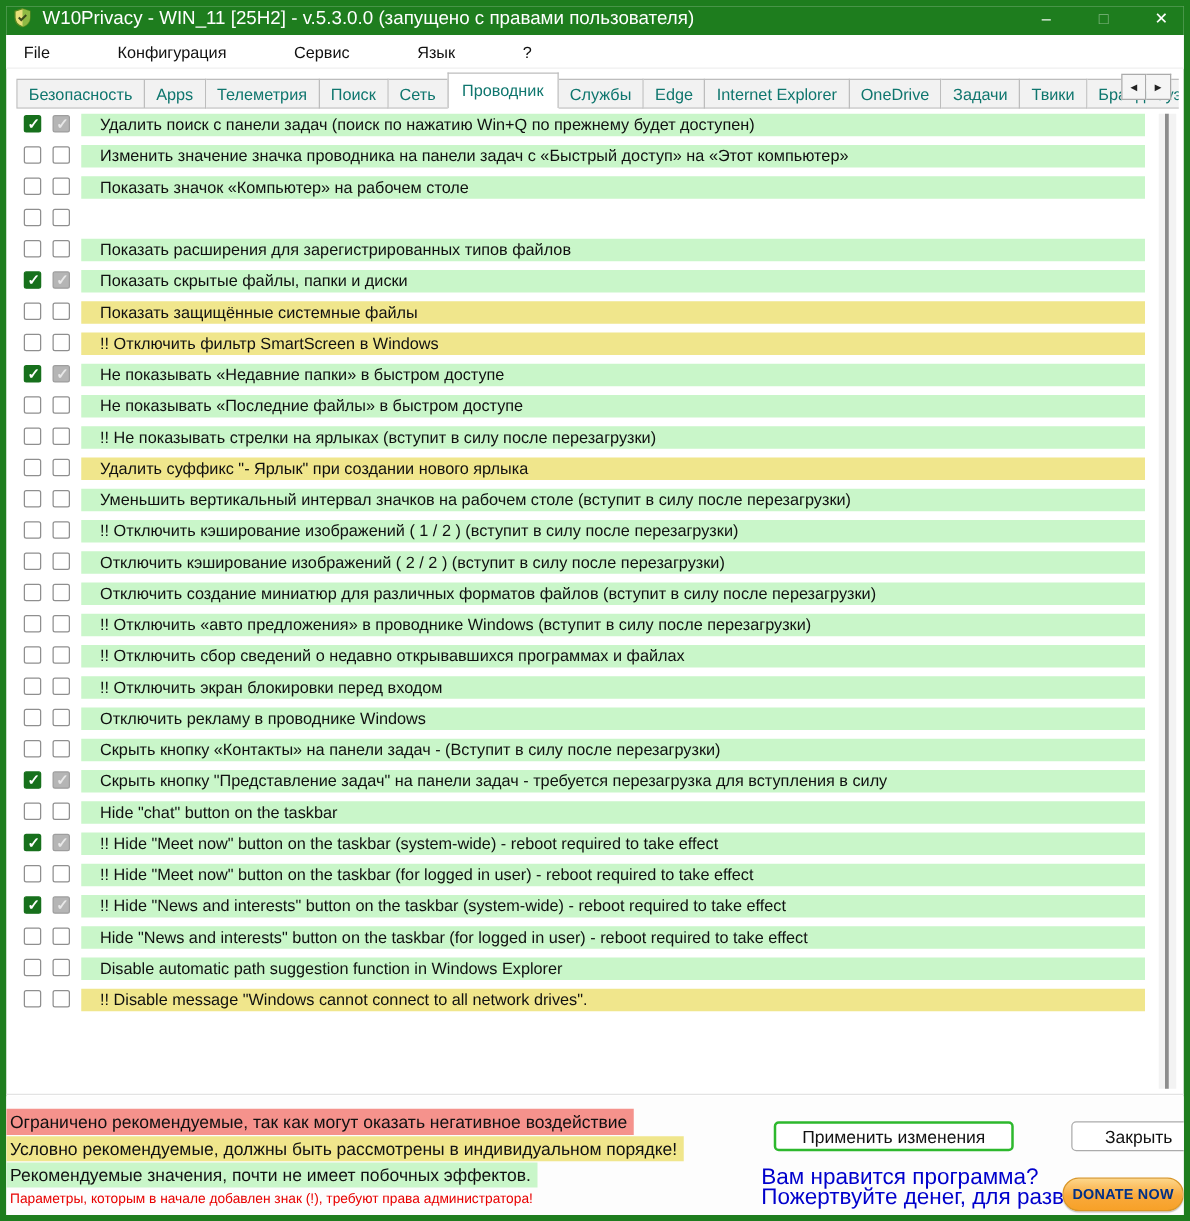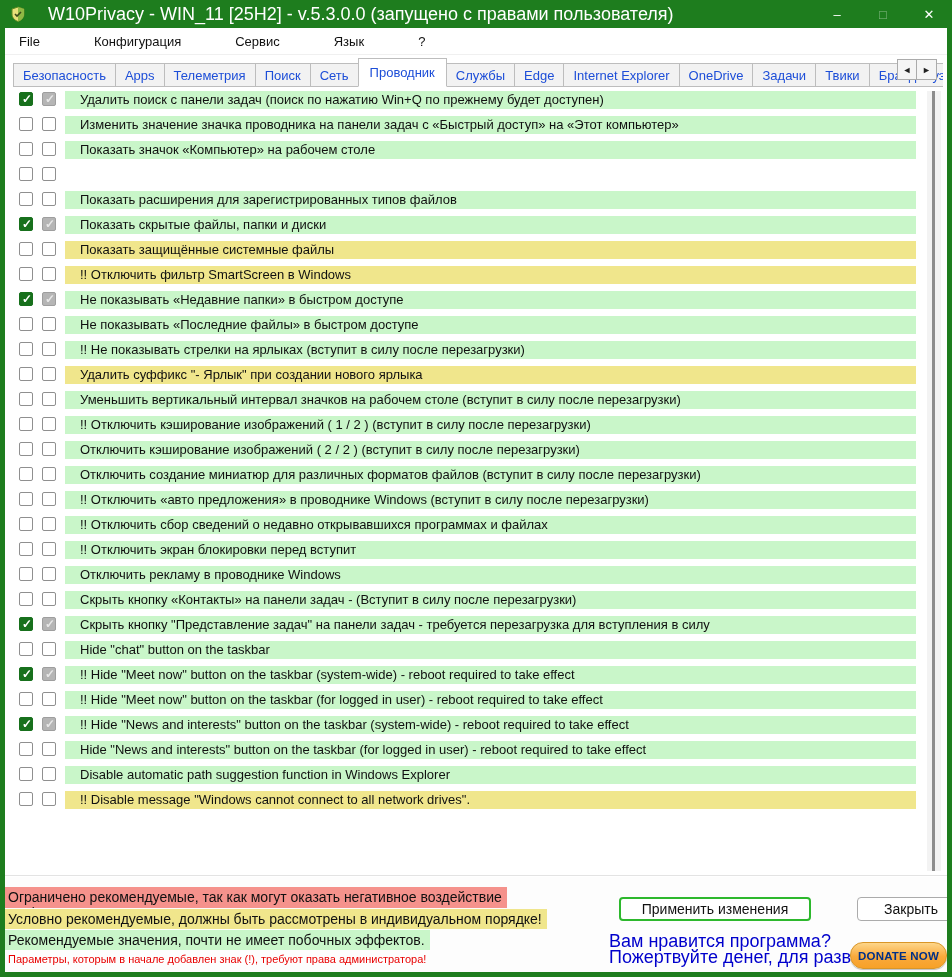--- a/index.html
+++ b/index.html
@@ -7,21 +7,21 @@
   .window {
     position:relative; width:952px; height:977px;
     background:#ffffff; border:5px solid #1e7d1e; overflow:hidden;
   }
   
   .titlebar {
     position:absolute; top:-5px; left:-5px; width:952px; height:28px;
     background:#1e7d1e; display:flex; align-items:center; color:#fff;
   }
   .titlebar .app-icon { width:16px; height:16px; margin-left:10px; flex:0 0 auto; }
-  .titlebar .title { margin-left:22px; font-size:18px; white-space:nowrap; }
+  .titlebar .title { margin-left:8px; font-size:15px; white-space:nowrap; }
   .win-controls { margin-left:auto; display:flex; height:100%; }
   .win-btn {
     width:46px; height:100%; display:flex; align-items:center; justify-content:center;
     color:#ffffff; font-size:13px; cursor:default;
   }
   .win-btn.maximize { color:rgba(255,255,255,0.45); }
   
   .menubar {
     position:absolute; top:23px; left:-5px; width:952px; height:27px;
     background:#ffffff; display:flex; align-items:center; padding-left:10px;
@@ -30,21 +30,21 @@
   }
   .menu-item { font-size:13px; color:#111; padding:3px 9px; cursor:default; }
   
   .tabstrip {
     position:absolute; top:52px; left:8px; width:930px; height:30px;
     display:flex; align-items:flex-end; overflow:hidden; white-space:nowrap;
   }
   .tab {
     display:inline-flex; align-items:center; height:24px; padding:0 9px;
     background:#f2f2f2; border:1px solid #bdbdbd; border-left-width:0;
-    font-size:13px; color:#1d4ed8; cursor:default; flex:0 0 auto;
+    font-size:13px; color:#0f766e; cursor:default; flex:0 0 auto;
   }
   .tab:first-child { border-left-width:1px; }
   .tab.active {
     background:#ffffff; height:29px; border-bottom-color:#ffffff;
     padding:0 11px; position:relative; z-index:2; border-left-width:1px; margin-left:-1px;
   }
   .tab-arrows {
     position:absolute; top:54px; right:10px; display:flex; z-index:3;
   }
   .tab-arrow {
@@ -252,21 +252,21 @@
         <span class="row-label bg-green">!! Отключить «авто предложения» в проводнике Windows (вступит в силу после перезагрузки)</span>
       </div>
       <div class="row">
         <span class="cb cb1"></span>
         <span class="cb cb2"></span>
         <span class="row-label bg-green">!! Отключить сбор сведений о недавно открывавшихся программах и файлах</span>
       </div>
       <div class="row">
         <span class="cb cb1"></span>
         <span class="cb cb2"></span>
-        <span class="row-label bg-green">!! Отключить экран блокировки перед вступит</span>
+        <span class="row-label bg-green">!! Отключить экран блокировки перед входом</span>
       </div>
       <div class="row">
         <span class="cb cb1"></span>
         <span class="cb cb2"></span>
         <span class="row-label bg-green">Отключить рекламу в проводнике Windows</span>
       </div>
       <div class="row">
         <span class="cb cb1"></span>
         <span class="cb cb2"></span>
         <span class="row-label bg-green">Скрыть кнопку «Контакты» на панели задач - (Вступит в силу после перезагрузки)</span>

